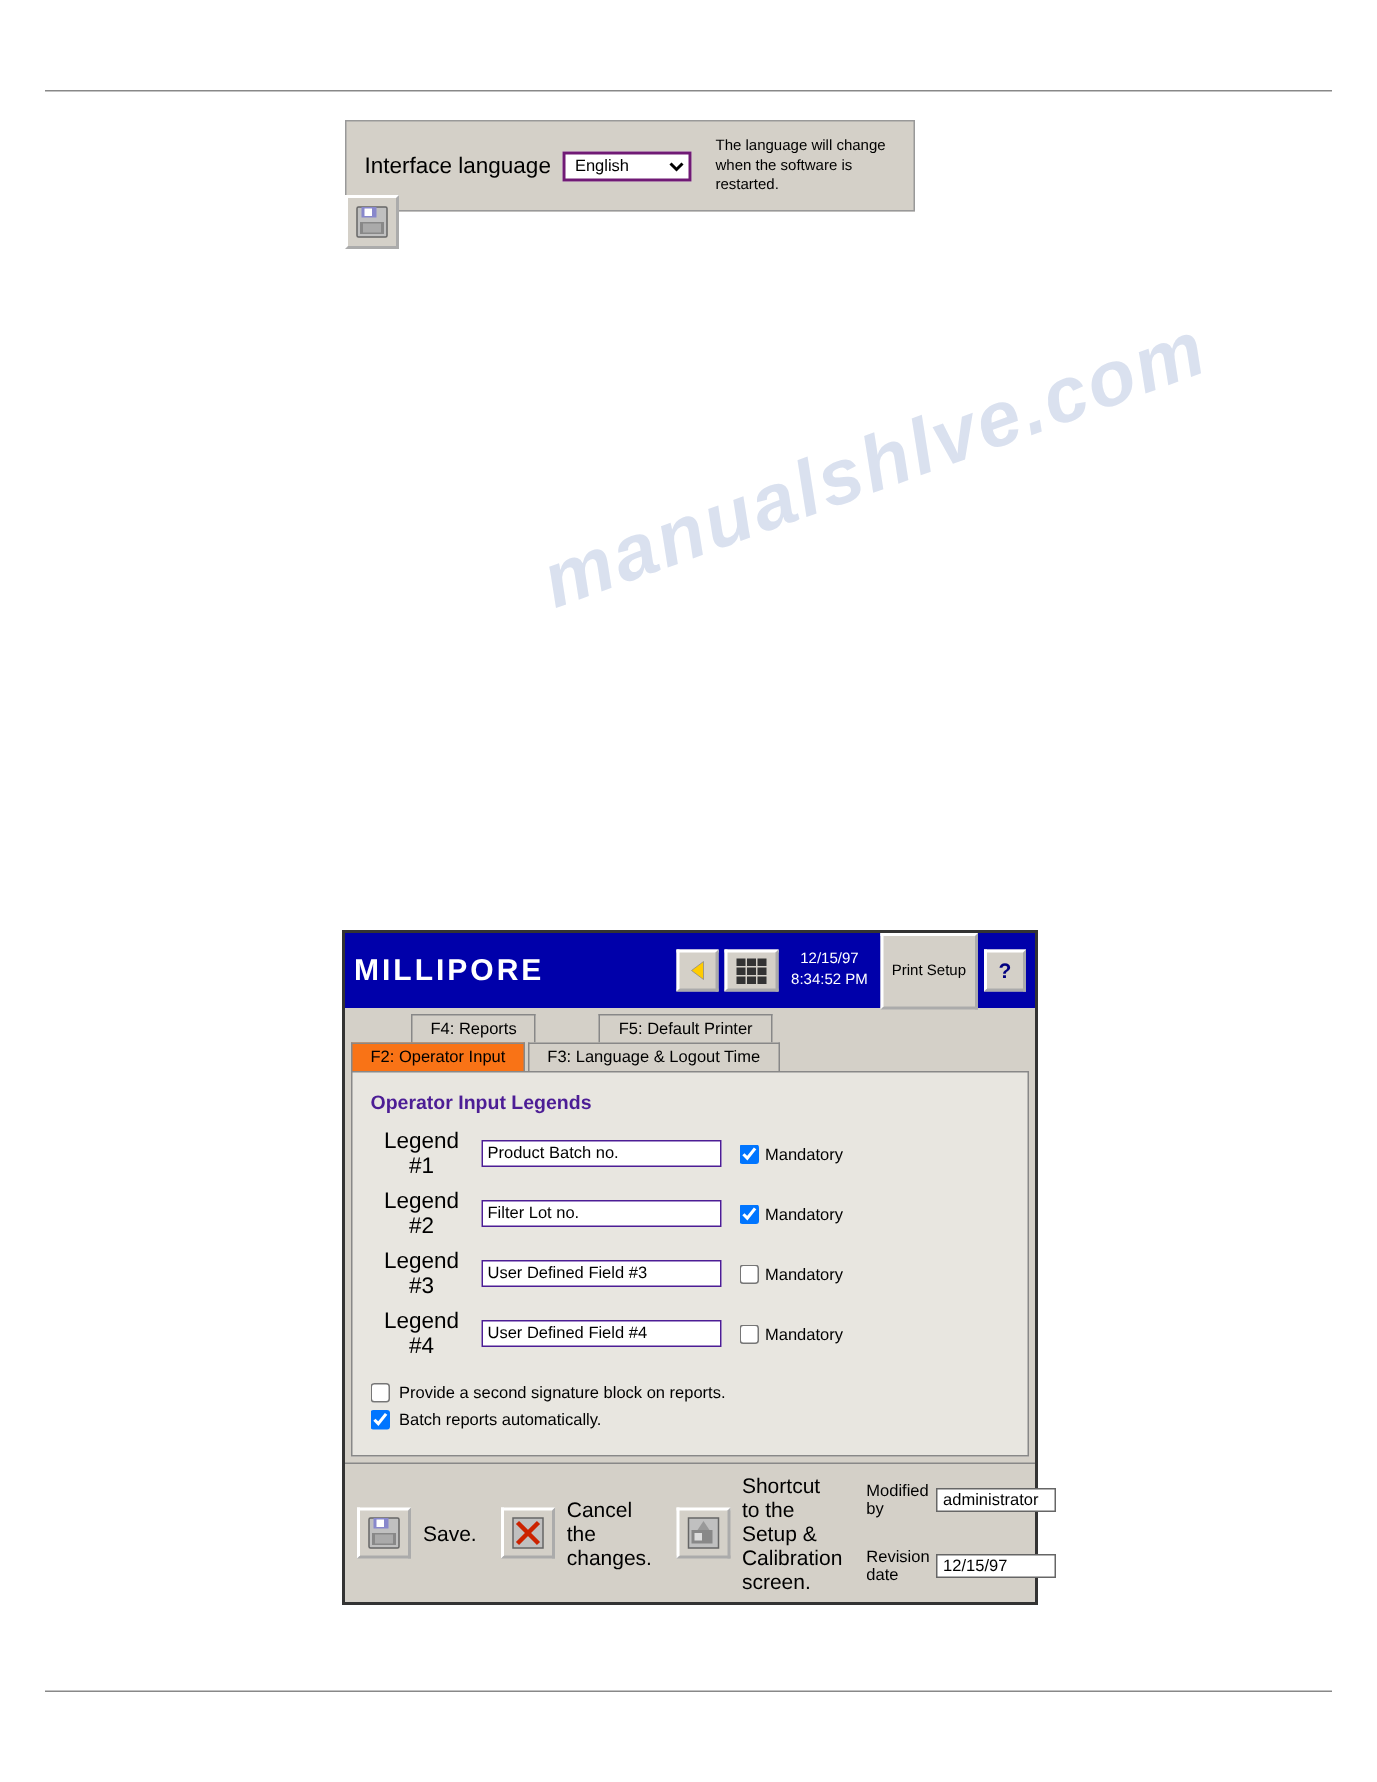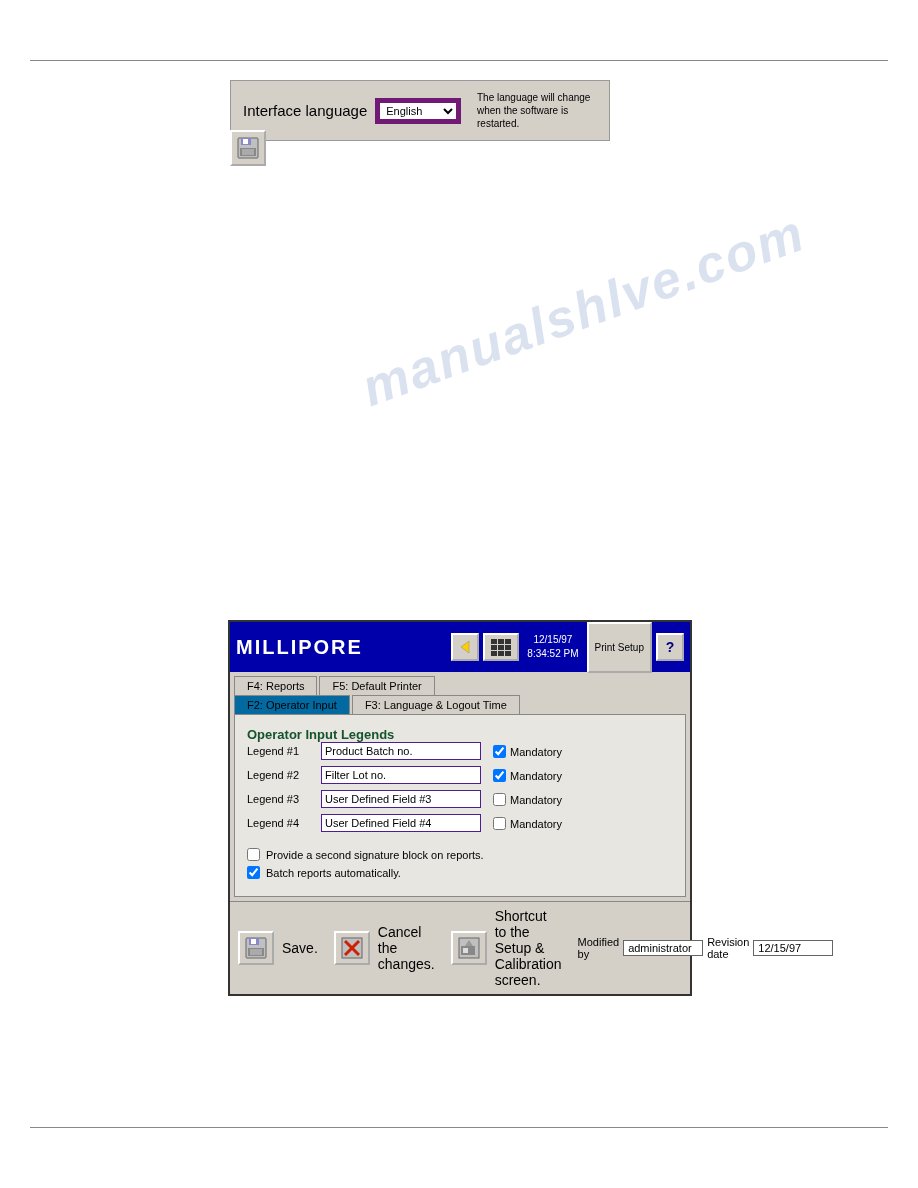--- a/index.html
+++ b/index.html
@@ -48,21 +48,21 @@
     }
     .lang-label {
       font-size: 15px;
       color: #000;
       white-space: nowrap;
     }
     .lang-select {
       width: 120px;
       font-size: 11px;
       background: white;
-      border: 5px solid #701a75;
+      border: 2px solid #701a75;
       padding: 1px 2px;
     }
     .lang-note {
       font-size: 10px;
       color: #000;
       margin-left: 8px;
       max-width: 120px;
       line-height: 1.3;
     }
 
@@ -190,66 +190,68 @@
       gap: 2px;
     }
     .tab {
       padding: 3px 12px;
       border: 1px solid #888;
       border-bottom: none;
       background: #d4d0c8;
       font-size: 11px;
       cursor: pointer;
       color: #000;
+      margin-left: 40px;
     }
 
     
     .tab-row2 {
       display: flex;
       background: #d4d0c8;
       padding: 0 4px 0 4px;
       gap: 2px;
     }
     .tab2 {
       padding: 3px 12px;
       border: 1px solid #888;
       border-bottom: none;
       background: #d4d0c8;
       font-size: 11px;
       cursor: pointer;
       color: #000;
     }
     .tab2.active {
-      background: #0369a1;
+      background: #f97316;
     }
 
     
     .content-area {
       background: #e8e6e0;
       border: 1px solid #888;
       margin: 0 4px 4px 4px;
       padding: 12px;
     }
     .content-title {
       font-size: 13px;
       font-weight: bold;
-      color: #14532d;
+      color: #4c1d95;
+      margin-bottom: 10px;
     }
 
     
     .legend-row {
       display: flex;
       align-items: center;
       margin-bottom: 6px;
       gap: 6px;
     }
     .legend-label {
-      font-size: 11px;
+      font-size: 15px;
       width: 68px;
-      text-align: left;
+      text-align: center;
       flex-shrink: 0;
     }
     .legend-input {
       width: 160px;
       border: 1px solid #4c1d95;
       background: white;
       font-size: 11px;
       padding: 1px 3px;
       height: 18px;
     }
@@ -301,22 +303,22 @@
     }
     .tool-label {
       font-size: 14px;
       color: #000;
       margin-right: 8px;
     }
     .modified-section {
       margin-left: auto;
       font-size: 11px;
       display: flex;
-      flex-direction: row;
-      gap: 4px;
+      flex-direction: column;
+      gap: 20px;
     }
     .modified-row {
       display: flex;
       align-items: center;
       gap: 4px;
     }
     .modified-key {
       font-size: 11px;
     }
     .modified-val {

